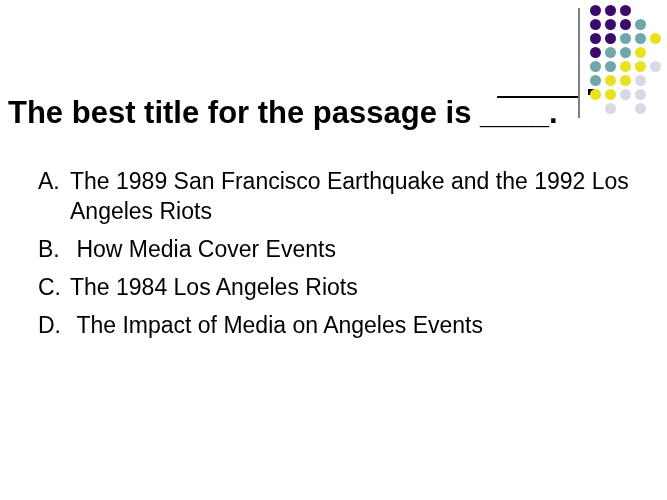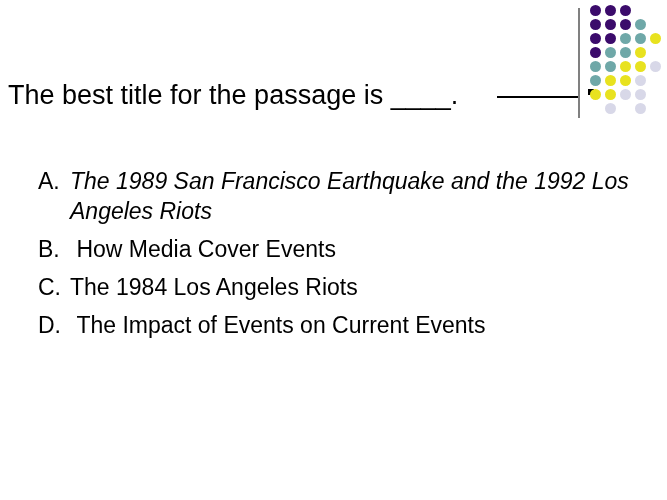--- a/index.html
+++ b/index.html
@@ -61,25 +61,25 @@
     top: 96px;
     width: 81px;
     height: 2px;
     background: #000000;
   }
 
   
   #slide-title {
     position: absolute;
     left: 8px;
-    top: 58px;
+    top: 73px;
     width: 575px;
-    font-size: 27px;
+    font-size: 31px;
     line-height: 38px;
-    font-weight: normal;
+    font-weight: bold;
     letter-spacing: 0px;
     white-space: nowrap;
   }
 
   
   #answers {
     position: absolute;
     left: 38px;
     top: 166px;
     width: 610px;
@@ -98,21 +98,20 @@
   }
   .answer .atext {
     flex: 1 1 auto;
     padding-left: 2px;
     text-indent: 0;
     white-space: pre-wrap;
   }
   .answer.wrapped .atext {
     max-width: 580px;
     padding-left: 2px;
-    font-style: italic;
   }
 </style>
 </head>
 <body style="background: rgb(255, 255, 255); color: rgb(0, 0, 0);">
 
 <div id="decor">
   <div class="vrule" style="background: rgb(128, 128, 128);"></div>
   <div class="vmark" style="background: rgb(0, 0, 0);"></div>
   <div class="dotgrid">
       <span class="dot" style="left: 0px; top: 0px; background: rgb(59, 11, 107);"></span>
@@ -161,15 +160,15 @@
     <div class="answer">
       <span class="marker">B.</span>
       <span class="atext"> How Media Cover Events</span>
     </div>
     <div class="answer">
       <span class="marker">C.</span>
       <span class="atext">The 1984 Los Angeles Riots</span>
     </div>
     <div class="answer">
       <span class="marker">D.</span>
-      <span class="atext"> The Impact of Events on Current Events</span>
+      <span class="atext"> The Impact of Media on Angeles Events</span>
     </div>
   </div>
 
 </body></html>

